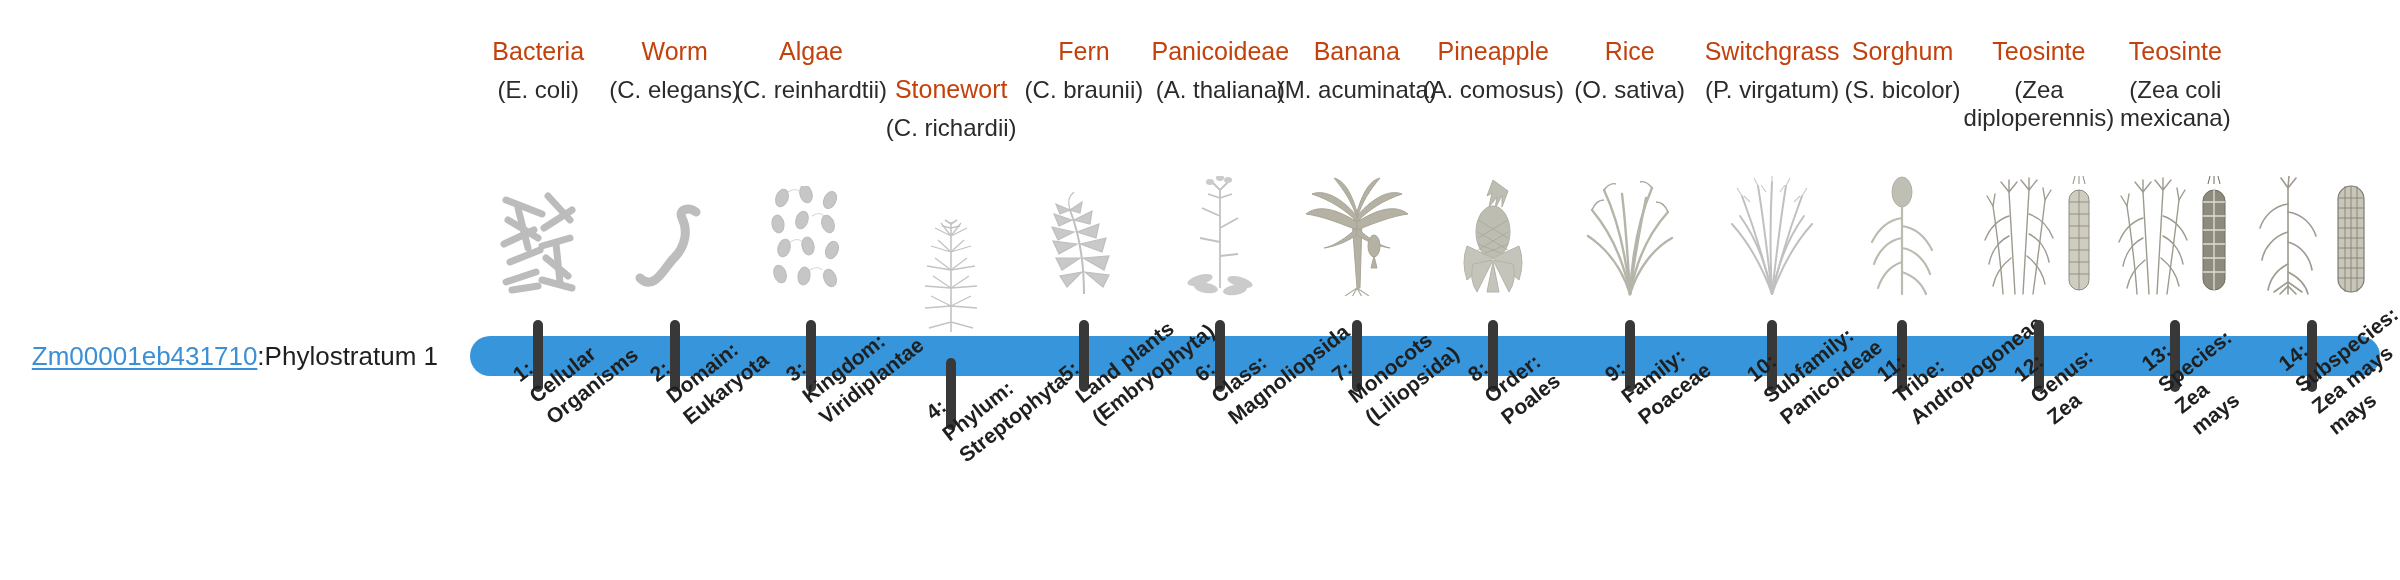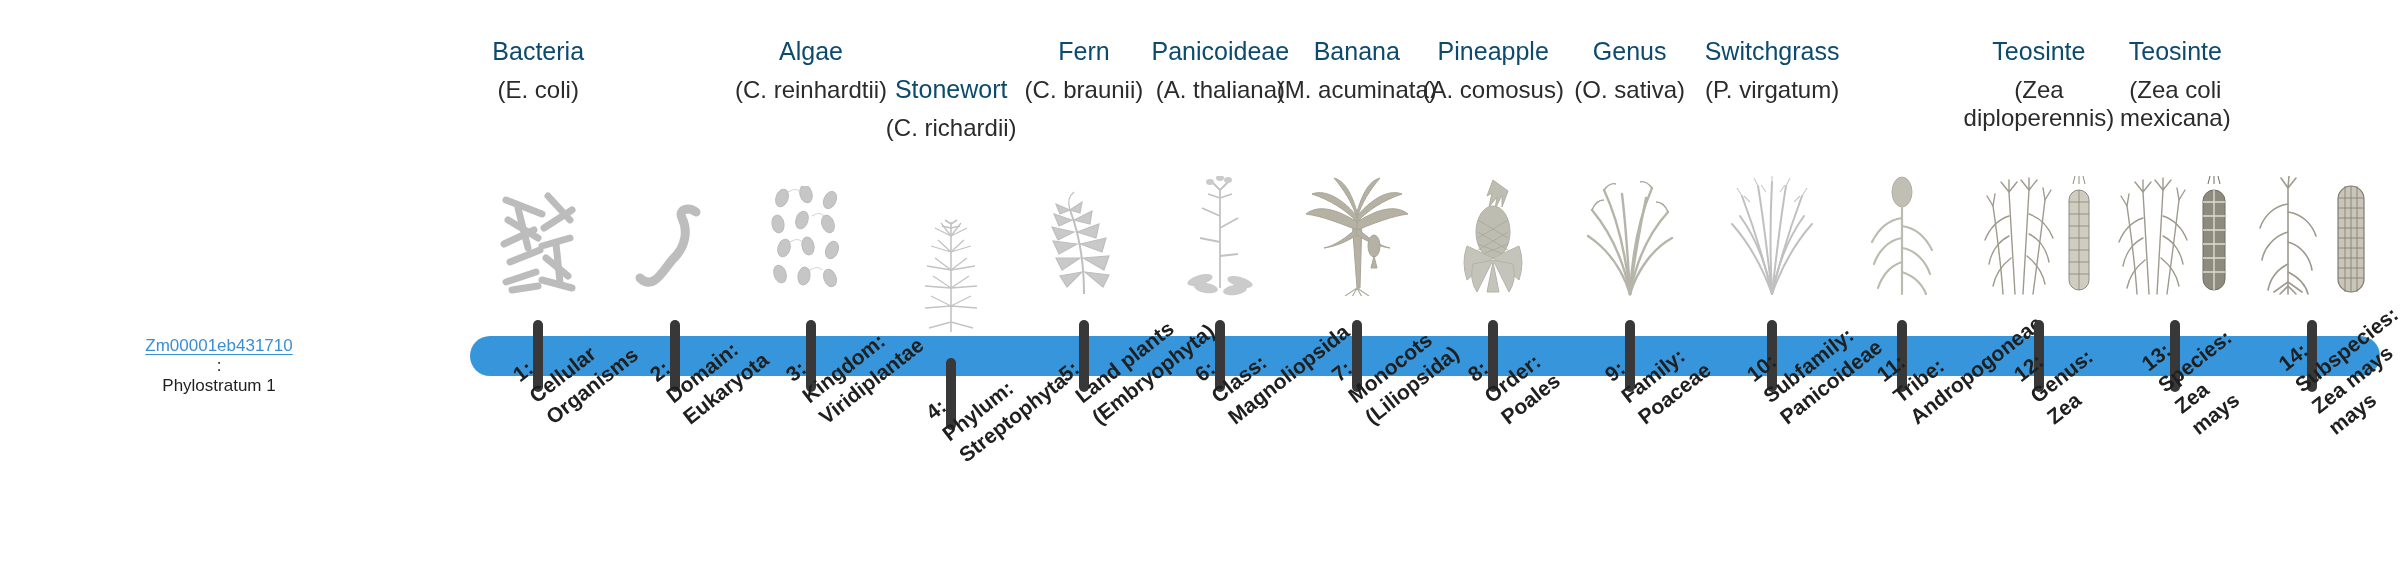--- a/index.html
+++ b/index.html
@@ -18,27 +18,26 @@
 
   
   #row-label {
     position: absolute;
     left: 0px;
     top: 336px;
     width: 448px;
     height: 40px;
     display: flex;
     align-items: center;
-    justify-content: space-between;
+    justify-content: flex-end;
     padding-right: 10px;
     box-sizing: border-box;
-    font-size: 17px;
+    font-size: 26px;
     white-space: nowrap;
     color: #1f1f1f;
-    flex-direction: column;
   }
   #row-label .gene-id {
     color: #3b8fd4;
     text-decoration: underline;
     text-underline-offset: 3px;
   }
 
   
   #timeline {
     position: absolute;
@@ -71,21 +70,21 @@
   .col-head {
     position: absolute;
     top: 36px;
     left: -14px;
     right: -14px;
     text-align: center;
   }
   .common-name {
     font-size: 25px;
     line-height: 30px;
-    color: #0c4a6e;
+    color: #c2410c;
     white-space: nowrap;
   }
   .latin-name {
     margin-top: 10px;
     font-size: 24px;
     line-height: 28px;
     color: #2b2b2b;
   }
 
   
@@ -165,20 +164,24 @@
       <line x1="58" y1="58" x2="62" y2="96"></line>
     </g>
   </svg>
         </div>
         <div class="tick"></div>
         <div class="rank-label">1:
 Cellular
 Organisms</div>
       </div>
       <div class="column" style="left: 136.429px;">
+        <div class="col-head">
+          <div class="common-name">Worm</div>
+          <div class="latin-name">(C. elegans)</div>
+        </div>
         <div class="organism">
           <svg id="svg-worm-icon" width="90" height="100" viewBox="0 0 90 100">
     <path d="M10 82 C24 96 34 72 44 62 C56 50 58 34 52 22 C48 14 58 10 66 16" stroke="#bdbdbd" stroke-width="9" fill="none" stroke-linecap="round"></path>
   </svg>
         </div>
         <div class="tick"></div>
         <div class="rank-label">2:
 Domain:
 Eukaryota</div>
       </div>
@@ -355,21 +358,21 @@
     </g>
   </svg>
         </div>
         <div class="tick"></div>
         <div class="rank-label">8:
 Order:
 Poales</div>
       </div>
       <div class="column" style="left: 1091.43px;">
         <div class="col-head">
-          <div class="common-name">Genus</div>
+          <div class="common-name">Rice</div>
           <div class="latin-name">(O. sativa)</div>
         </div>
         <div class="organism">
           <svg id="svg-rice-icon" width="96" height="120" viewBox="0 0 96 120">
     <g stroke="#b6b5a9" stroke-width="2.4" fill="none" stroke-linecap="round">
       <path d="M48 118 C44 80 36 44 22 14"></path>
               <path d="M48 118 C50 80 56 44 70 12"></path>
       <path d="M48 118 C42 86 30 58 10 34"></path>
               <path d="M48 118 C54 86 66 58 86 36"></path>
       <path d="M48 118 C46 84 44 50 40 18"></path>
@@ -413,20 +416,24 @@
       <path d="M26 26 l-6 -6 M42 16 l-5 -7 M56 16 l5 -7 M70 26 l6 -6"></path>
     </g>
   </svg>
         </div>
         <div class="tick"></div>
         <div class="rank-label">10:
 Subfamily:
 Panicoideae</div>
       </div>
       <div class="column" style="left: 1364.29px;">
+        <div class="col-head">
+          <div class="common-name">Sorghum</div>
+          <div class="latin-name">(S. bicolor)</div>
+        </div>
         <div class="organism">
           <svg id="svg-sorghum-icon" width="80" height="120" viewBox="0 0 80 120">
     <g fill="#c0bfb4" stroke="#b2b1a6" stroke-width="1">
       <ellipse cx="40" cy="16" rx="10" ry="15"></ellipse>
     </g>
     <g stroke="#bcbbb0" stroke-width="2.2" fill="none" stroke-linecap="round">
       <line x1="40" y1="30" x2="40" y2="118"></line>
       <path d="M40 42 C26 44 16 54 10 66"></path>
               <path d="M40 50 C54 52 64 62 70 74"></path>
       <path d="M40 62 C26 64 16 76 12 88"></path>

